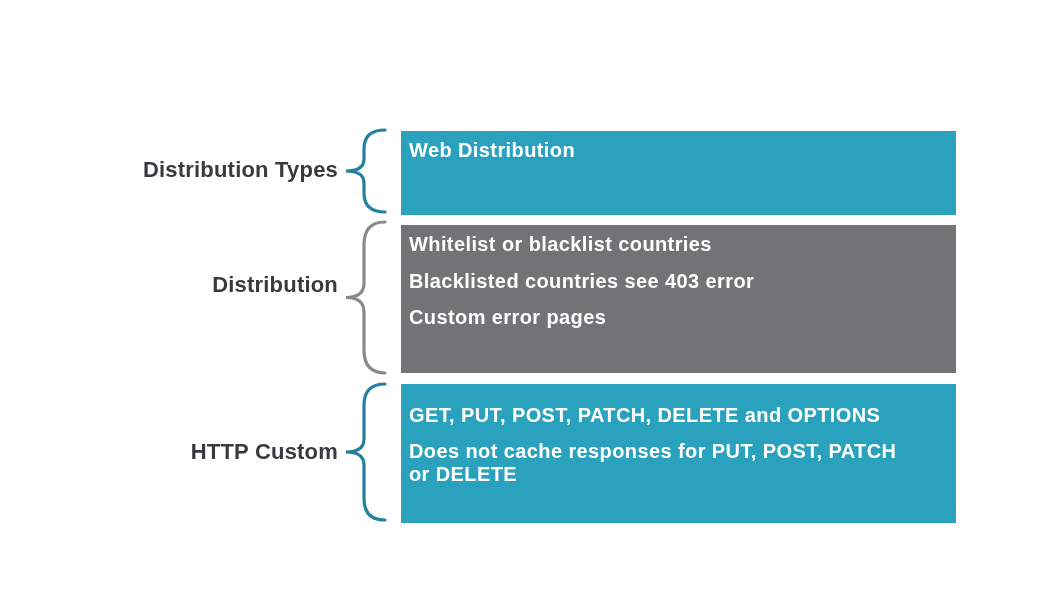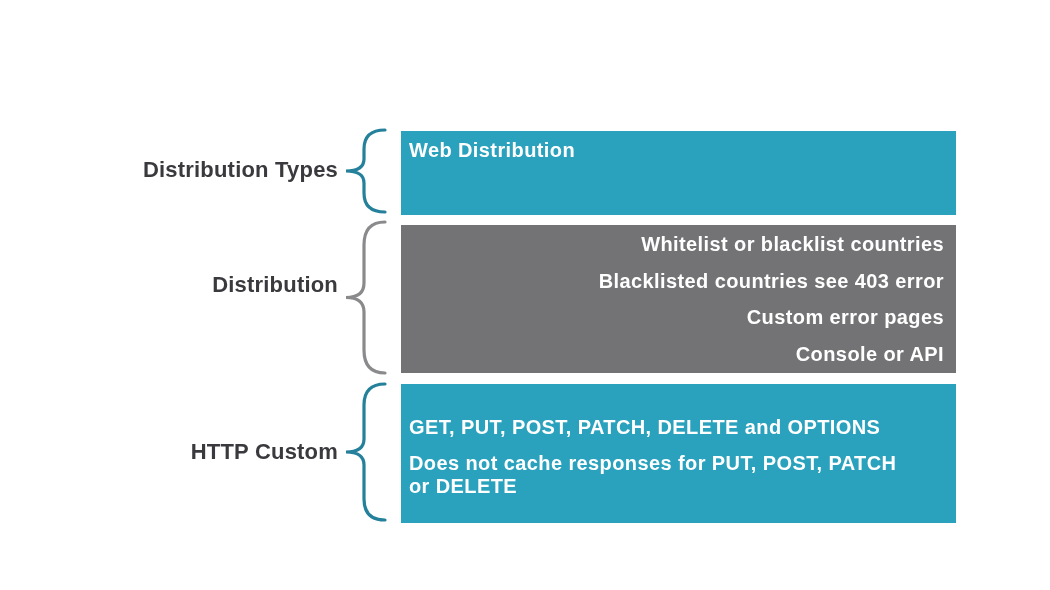--- a/index.html
+++ b/index.html
@@ -25,25 +25,25 @@
   .brace.gray path{stroke:var(--gray_brace,#8a8a8d);}
   .box{
     position:absolute;left:401px;width:555px;
     box-sizing:border-box;
     color:var(--box_text,#ffffff);
     font-size:20px;font-weight:700;
     letter-spacing:.4px;
     padding:1px 12px 0 8px;
   }
   .box.teal{background:var(--teal_box,#2aa2bd);}
-  .box.gray{background:var(--gray_box,#737375);text-align:right;}
+  .box.gray{background:var(--gray_box,#737375);}
   .box .line{line-height:37px;white-space:nowrap;}
   .box-geo .line{line-height:36.6px;}
   .box-http{padding-top:19px;}
-  .box-http .para-1{line-height:24px;margin:12px 0 13px 0;white-space:nowrap;}
+  .box-http .para-1{line-height:24px;margin:0 0 13px 0;white-space:nowrap;}
   .box-http .para-2 span{display:block;line-height:23px;white-space:nowrap;}
 </style>
 </head>
 <body>
 
 <div class="canvas">
 
   <div class="row-label" style="top:157px">
     <span>Distribution Types</span>
   </div>
@@ -57,21 +57,20 @@
   <div class="row-label" style="top:272px">
     <span>Distribution</span>
   </div>
   <svg class="brace gray" style="left:342px;top:219px" width="48" height="157" aria-hidden="true">
     <path d="M 43,3 Q 22,3 22,26 L 22,64 Q 22,78.5 4,78.5 Q 22,78.5 22,93 L 22,131 Q 22,154 43,154"></path>
   </svg>
   <div class="box gray box-geo" style="top:225px;height:148px">
     <div class="line">Whitelist or blacklist countries</div>
     <div class="line">Blacklisted countries see 403 error</div>
     <div class="line">Custom error pages</div>
-    <div class="line">Console or API</div>
   </div>
 
   <div class="row-label" style="top:439px">
     <span>HTTP Custom</span>
   </div>
   <svg class="brace teal" style="left:342px;top:381px" width="48" height="142" aria-hidden="true">
     <path d="M 43,3 Q 22,3 22,24 L 22,58 Q 22,71 4,71 Q 22,71 22,84 L 22,118 Q 22,139 43,139"></path>
   </svg>
   <div class="box teal box-http" style="top:384px;height:139px">
     <div class="para-1">GET, PUT, POST, PATCH, DELETE and OPTIONS</div>

